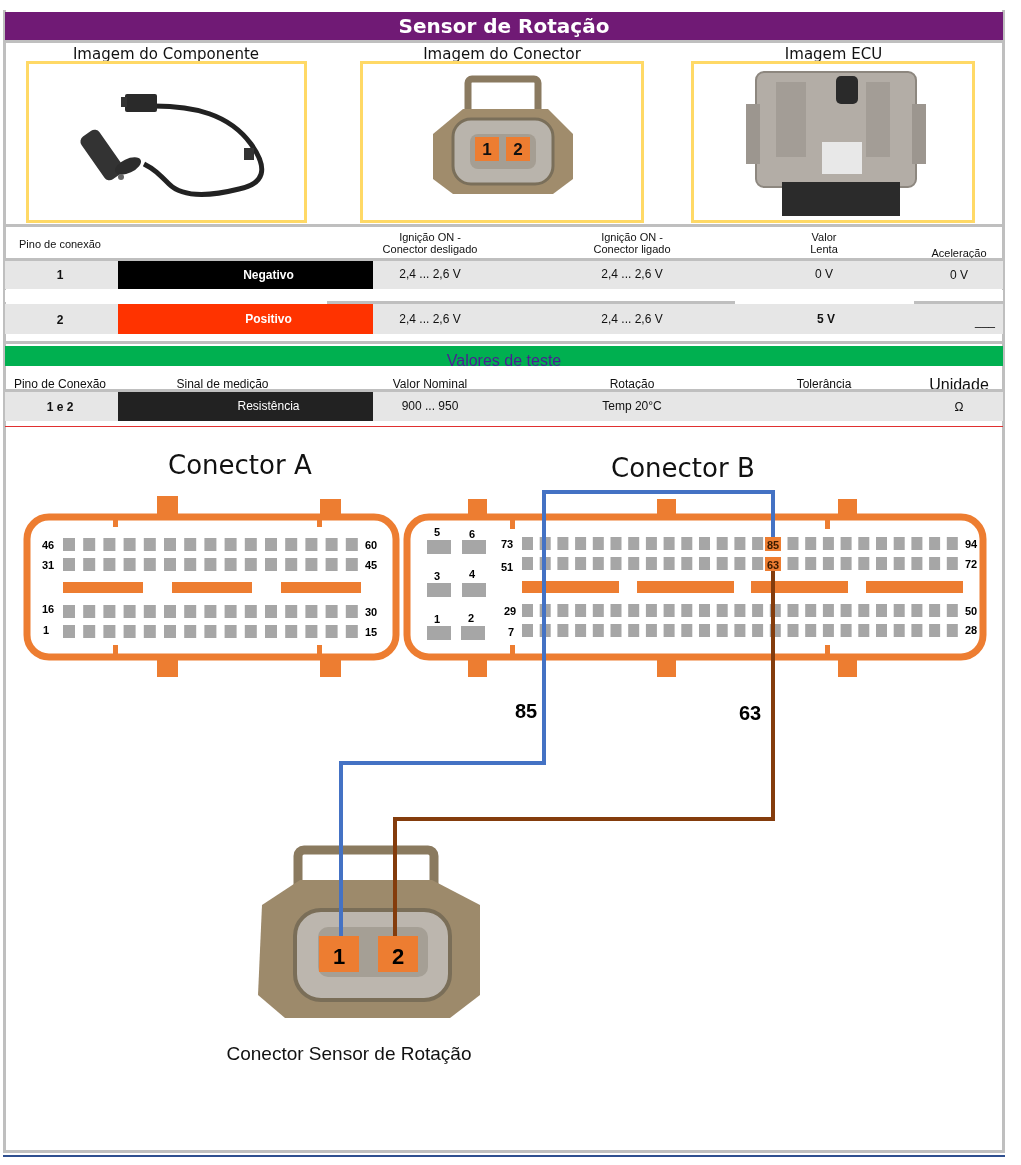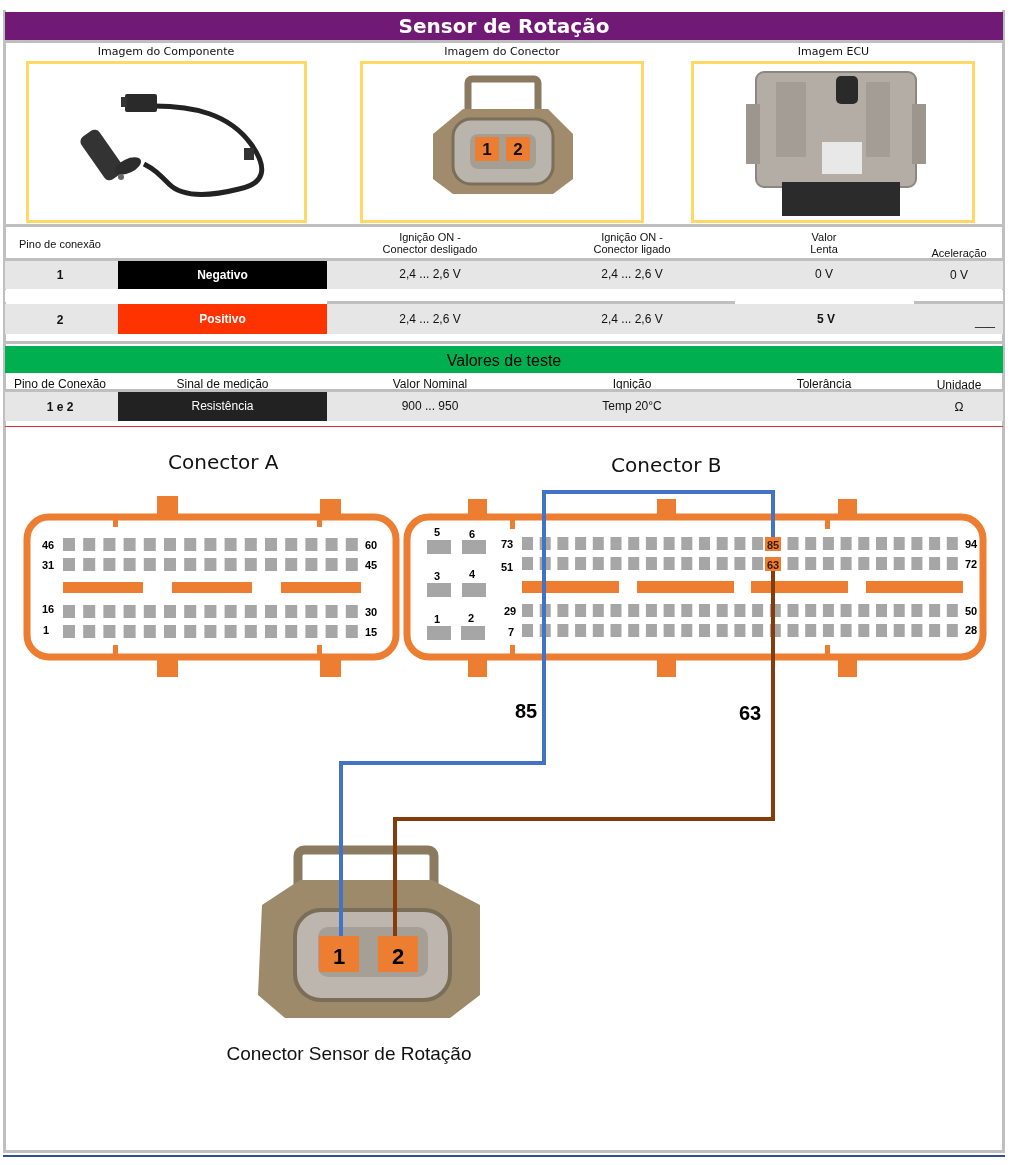--- a/index.html
+++ b/index.html
@@ -1,31 +1,31 @@
 <!DOCTYPE html>
 <html><head>
 <meta charset="utf-8">
 <style>
   html, body { margin:0; padding:0; background:#fff; }
   body { width:1021px; height:1165px; position:relative; overflow:hidden; font-family:"Liberation Sans", sans-serif; color:#111; }
   .frame { position:absolute; left:3px; top:10px; width:1002px; height:1143px; border-left:3px solid #bfbfbf; border-right:3px solid #bfbfbf; border-bottom:3px solid #bfbfbf; box-sizing:border-box; }
   .bottom-line { position:absolute; left:3px; top:1155px; width:1002px; height:2px; background:#2f4f8f; }
   .title-bar { position:absolute; left:5px; top:12px; width:998px; height:28px; background:#701a75; color:#fff; font-weight:bold; font-size:20px; text-align:center; line-height:28px; font-family:"DejaVu Sans", sans-serif; }
   .title-under { position:absolute; left:5px; top:40px; width:998px; height:3px; background:#bfbfbf; }
-  .img-label { position:absolute; top:45px; font-size:11px; text-align:center; font-family:"DejaVu Sans", sans-serif; color:#111; }
+  .img-label { position:absolute; top:45px; font-size:15px; text-align:center; font-family:"DejaVu Sans", sans-serif; color:#111; }
   .img-box { position:absolute; border:3px solid #ffd966; box-sizing:border-box; background:#fff; }
   .sep-gray { position:absolute; left:5px; width:998px; height:3px; background:#bfbfbf; }
   .th { position:absolute; font-size:11px; text-align:center; line-height:12px; color:#111; }
   .row-bg { position:absolute; background:#e6e6e6; }
   .cell { position:absolute; font-size:12px; text-align:center; color:#111; }
   .cell.bold { font-weight:bold; }
-  .sig { position:absolute; color:#fff; font-weight:bold; font-size:12px; text-align:center; }
-  .green-bar { position:absolute; left:5px; top:346px; width:998px; height:27px; background:#00b050; color:#000000; font-size:16px; text-align:center; line-height:30px; }
+  .sig { position:absolute; color:#fff; font-weight:bold; font-size:12px; text-align:center;padding-left:46px; }
+  .green-bar { position:absolute; left:5px; top:346px; width:998px; height:20px; background:#00b050; color:#4c1d95; font-size:16px; text-align:center; line-height:30px; }
   .red-line { position:absolute; left:5px; top:426px; width:998px; height:1px; background:#e03030; }
-  .conn-title { position:absolute; font-size:20px; font-family:"DejaVu Sans", sans-serif; color:#111; }
+  .conn-title { position:absolute; font-size:26px; font-family:"DejaVu Sans", sans-serif; color:#111; }
   svg text { font-family:"Liberation Sans", sans-serif; }
 </style>
 </head>
 <body>
 
 <div class="frame"></div>
 <div class="bottom-line"></div>
 
 <div class="title-bar">Sensor de Rotação</div>
 <div class="title-under"></div>
@@ -111,23 +111,23 @@
 <div class="cell" style="left:330px;width:200px;top:312px;">2,4 ... 2,6 V</div>
 <div class="cell" style="left:530px;width:204px;top:312px;">2,4 ... 2,6 V</div>
 <div class="cell" style="left:736px;width:180px;top:312px;font-weight:bold;">5 V</div>
 <div class="cell" style="left:940px;width:90px;top:314px;">___</div>
 <div class="sep-gray" style="top:341px;"></div>
 
 <div class="green-bar">Valores de teste</div>
 <div class="th" style="left:5px;width:110px;top:378px;font-size:12px;">Pino de Conexão</div>
 <div class="th" style="left:118px;width:209px;top:378px;font-size:12px;">Sinal de medição</div>
 <div class="th" style="left:330px;width:200px;top:378px;font-size:12px;">Valor Nominal</div>
-<div class="th" style="left:530px;width:204px;top:378px;font-size:12px;">Ignição</div>
+<div class="th" style="left:530px;width:204px;top:378px;font-size:12px;">Rotação</div>
 <div class="th" style="left:734px;width:180px;top:378px;font-size:12px;">Tolerância</div>
-<div class="th" style="left:914px;width:90px;top:379px;font-size:12px;">Unidade</div>
+<div class="th" style="left:914px;width:90px;top:379px;font-size:16px;">Unidade</div>
 <div class="sep-gray" style="top:389px;"></div>
 <div class="row-bg" style="left:5px;top:392px;width:998px;height:29px;"></div>
 <div class="cell bold" style="left:10px;width:100px;top:400px;">1 e 2</div>
 <div class="sig" style="left:118px;top:392px;width:209px;height:29px;line-height:28px;background:#222;font-weight:normal;">Resistência</div>
 <div class="cell" style="left:330px;width:200px;top:399px;">900 ... 950</div>
 <div class="cell" style="left:530px;width:204px;top:399px;">Temp 20°C</div>
 <div class="cell" style="left:734px;width:180px;top:399px;"></div>
 <div class="cell" style="left:914px;width:90px;top:400px;">Ω</div>
 <div class="red-line"></div>
 

